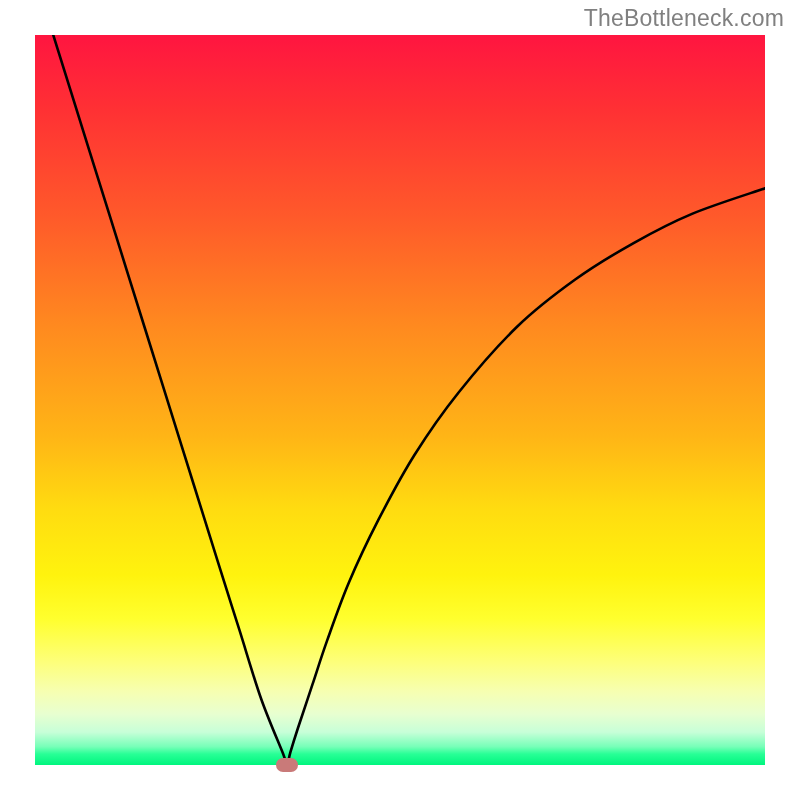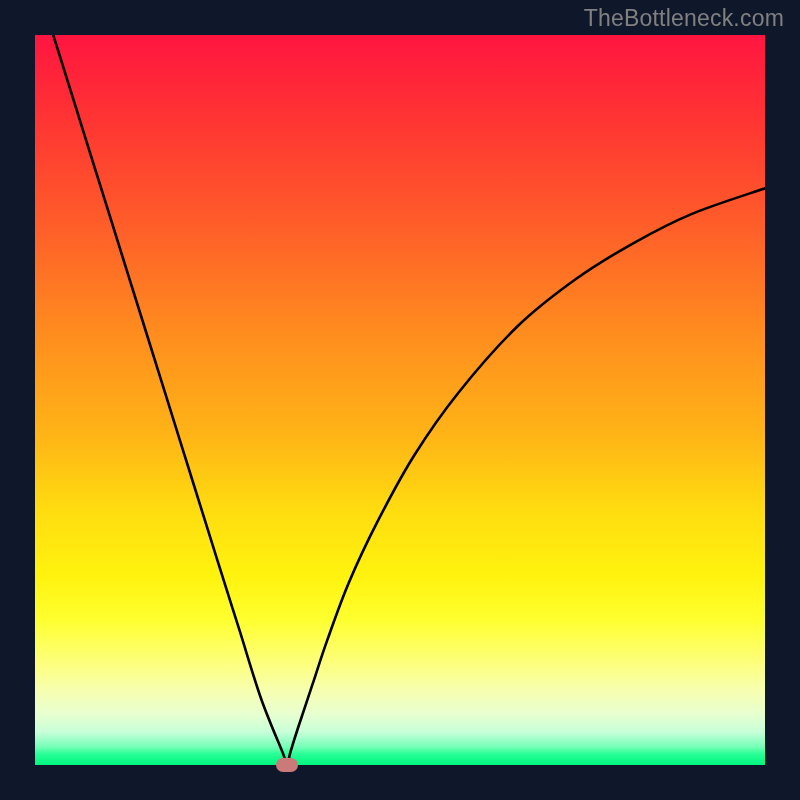--- a/index.html
+++ b/index.html
@@ -7,21 +7,21 @@
     width: 800px;
     height: 800px;
     background: #000;
     overflow: hidden;
     font-family: Arial, Helvetica, sans-serif;
   }
   .frame {
     position: relative;
     width: 800px;
     height: 800px;
-    background: #0f172a;
+    background: #ffffff;
   }
   .attribution {
     position: absolute;
     top: 5px;
     right: 16px;
     color: #808080;
     font-size: 23px;
     font-weight: 400;
     letter-spacing: 0.2px;
     z-index: 5;

